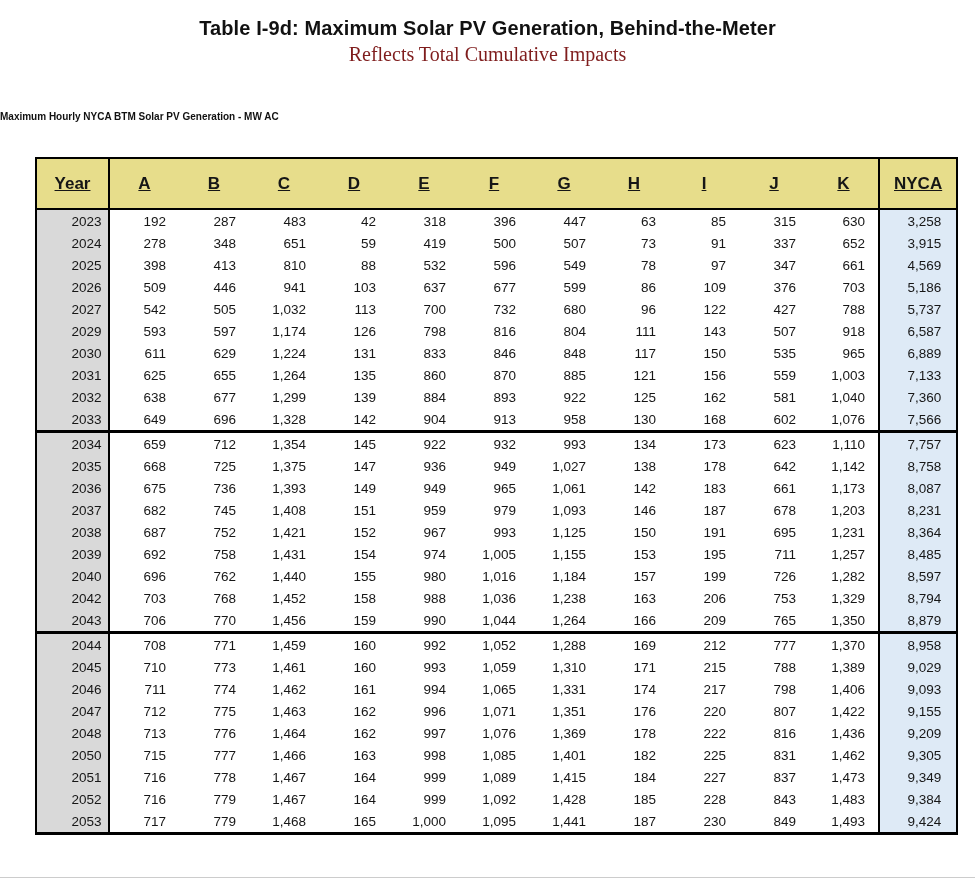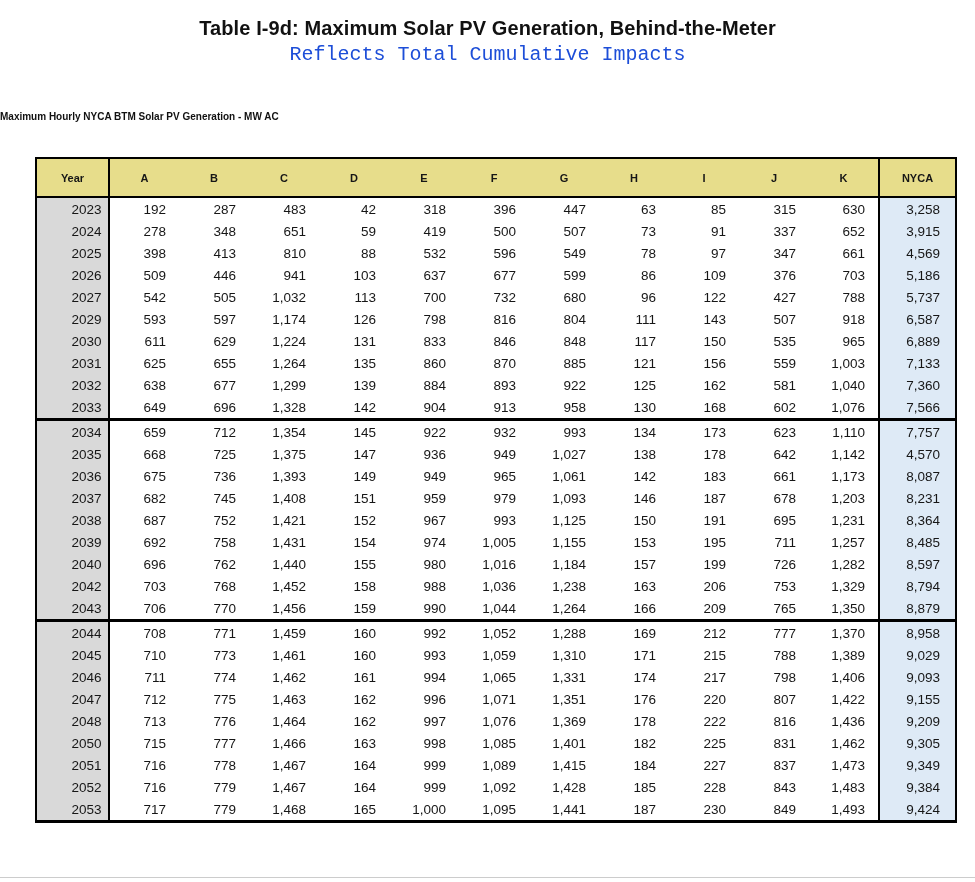--- a/index.html
+++ b/index.html
@@ -10,46 +10,47 @@
     position: relative;
     overflow: hidden;
   }
   .doc-title {
     position: absolute; top: 17px; left: 0; width: 100%;
     text-align: center; font-weight: bold; font-size: 20px;
     color: #111111; letter-spacing: 0.1px;
   }
   .doc-subtitle {
     position: absolute; top: 43px; left: 0; width: 100%;
-    text-align: center; font-family: Liberation Mono, monospace;
-    font-size: 20px; color: #1d4ed8;
+    text-align: center; font-family: Liberation Serif, serif;
+    font-size: 20px; color: #7f1d1d;
   }
   .table-heading {
     position: absolute; top: 111px; left: 0; width: 100%;
     text-align: left; font-weight: bold; font-size: 10px;
     color: #111111;
   }
   .tbl-wrap { position: absolute; left: 35px; top: 157px; }
   table {
     border-collapse: collapse;
     table-layout: fixed;
     border: 2px solid var(--border-col);
     border-bottom-width: 3px;
     font-size: 13.5px;
     color: #161616;
   }
   col.w-year { width: 73px; }
   col.w-num  { width: 70px; }
   col.w-nyca { width: 77px; }
   th {
-    height: 21px; padding: 8px;
+    height: 21px; padding: 14px;
     background: var(--header-bg);
     border-bottom: 2px solid var(--border-col);
-    font-weight: bold; font-size: 11px; text-align: center;
+    font-weight: bold; font-size: 17px; text-align: center;
     color: #161616;
+    text-decoration: underline;
   }
   th.h-year { border-right: 2px solid var(--border-col); }
   th.h-nyca { border-left: 2px solid var(--border-col); }
   td { height: 22px; padding: 0; }
   td.c-year {
     background: var(--year-col-bg);
     border-right: 2px solid var(--border-col);
     text-align: center;
     padding-left: 28px;
   }
@@ -278,21 +279,21 @@
           <td class="c-num">725</td>
           <td class="c-num">1,375</td>
           <td class="c-num">147</td>
           <td class="c-num">936</td>
           <td class="c-num">949</td>
           <td class="c-num">1,027</td>
           <td class="c-num">138</td>
           <td class="c-num">178</td>
           <td class="c-num">642</td>
           <td class="c-num">1,142</td>
-          <td class="c-nyca">4,570</td>
+          <td class="c-nyca">8,758</td>
         </tr>
         <tr>
           <td class="c-year">2036</td>
           <td class="c-num">675</td>
           <td class="c-num">736</td>
           <td class="c-num">1,393</td>
           <td class="c-num">149</td>
           <td class="c-num">949</td>
           <td class="c-num">965</td>
           <td class="c-num">1,061</td>

